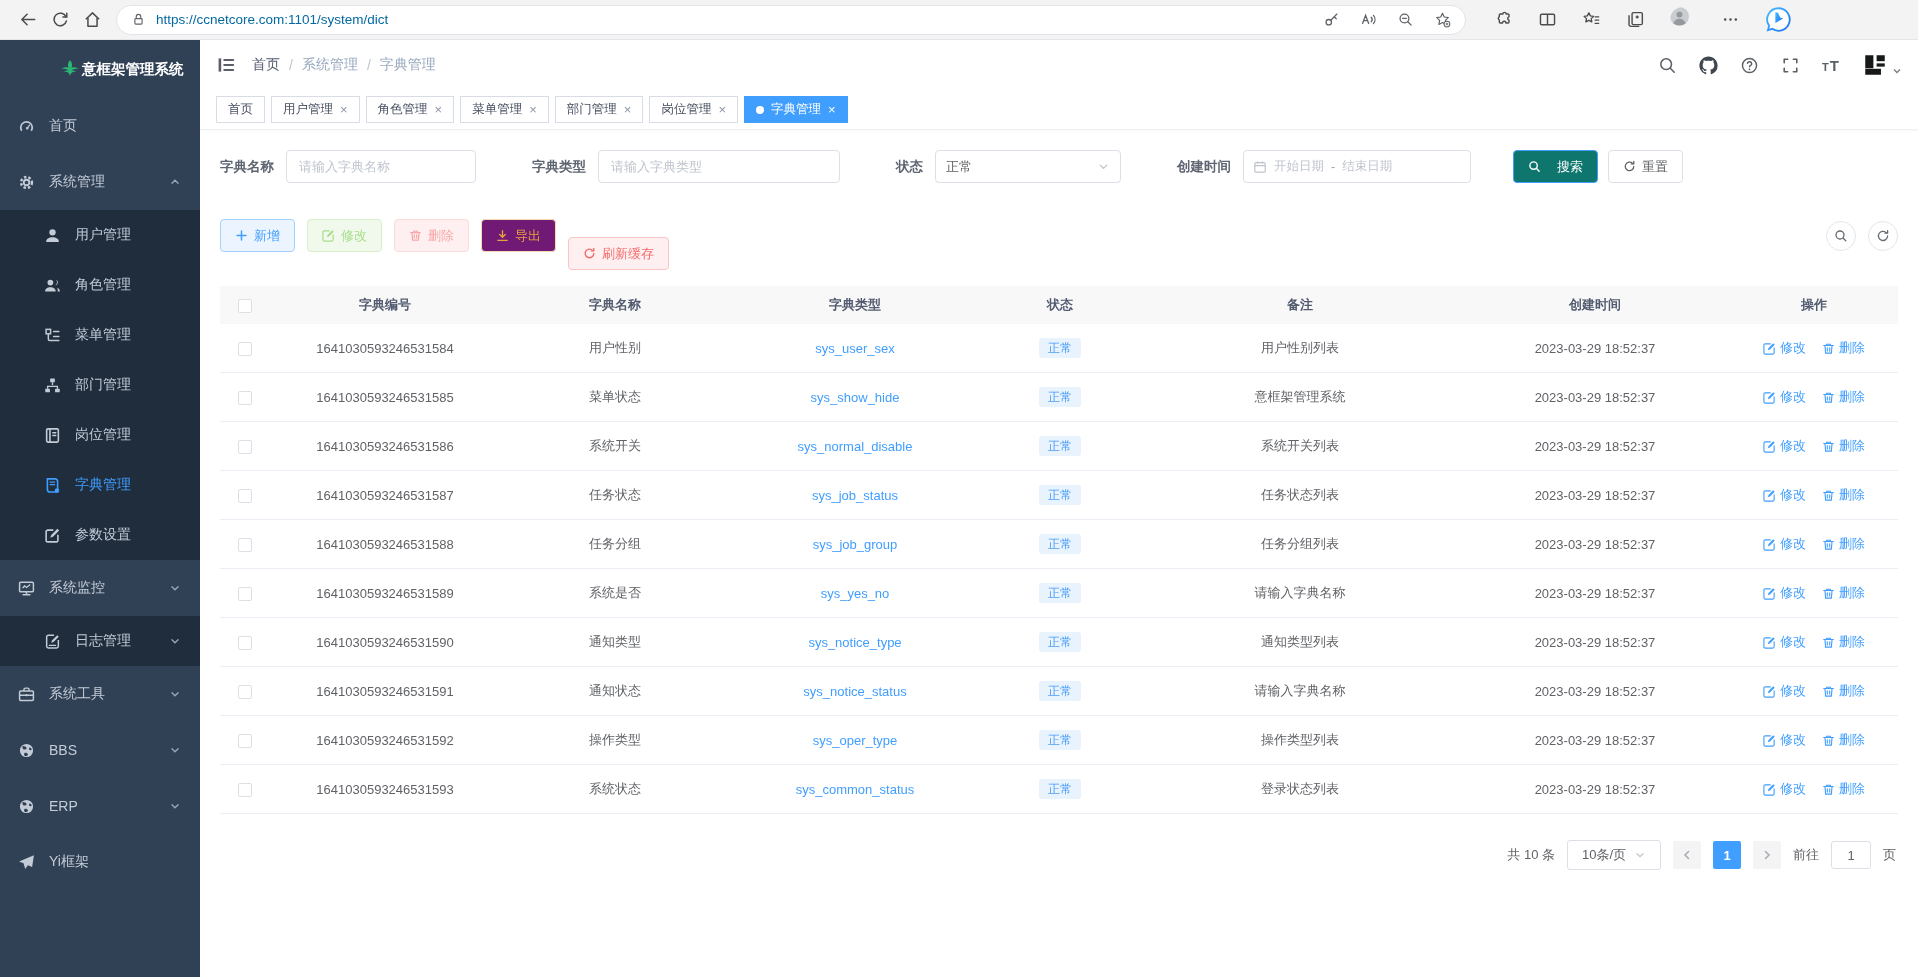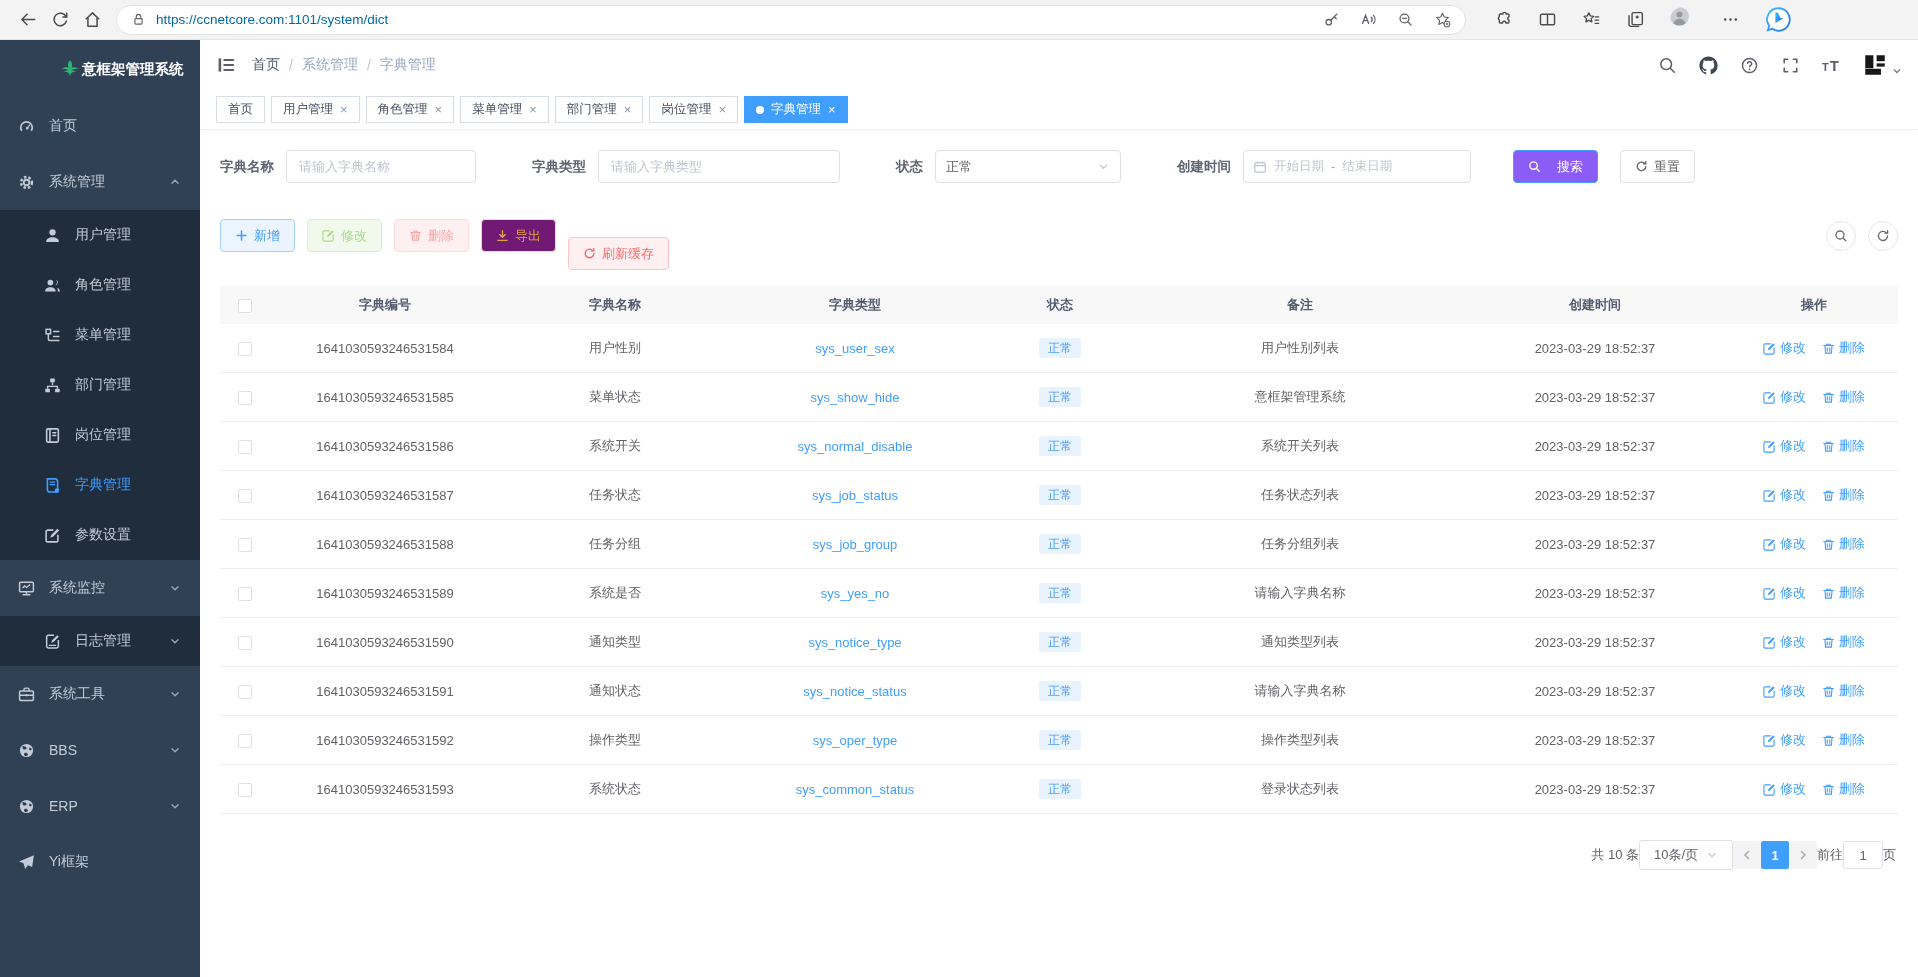--- a/index.html
+++ b/index.html
@@ -68,21 +68,21 @@
   .inp { height:33px; border:1px solid #dcdfe6; border-radius:4px; font-size:13px; color:#606266; padding:0 12px; outline:none; font-family:inherit; }
   .inp::placeholder { color:#bfc4cd; }
   .w190 { width:190px; } .w242 { width:242px; }
   .select-box { width:186px; height:33px; border:1px solid #dcdfe6; border-radius:4px; display:flex; align-items:center; padding:0 10px; font-size:13px; color:#606266; cursor:pointer; }
   .select-box .chev { margin-left:auto; width:13px; height:13px; color:#c0c4cc; }
   .daterange { width:228px; height:33px; border:1px solid #dcdfe6; border-radius:4px; display:flex; align-items:center; padding:0 9px; gap:7px; font-size:12.5px; color:#bfc4cd; }
   .daterange .cal { width:14px; height:14px; color:#c0c4cc; flex-shrink:0; }
   .daterange .sep { color:#9aa0aa; }
   .btn { height:33px; border-radius:4px; display:inline-flex; align-items:center; gap:6px; padding:0 14px; font-size:13px; border:1px solid transparent; cursor:pointer; white-space:nowrap; font-family:inherit; }
   .btn svg { width:13px; height:13px; }
-  .btn-primary { background:#8b5cf6; border-color:#409eff; color:#fff; margin-right:22px;gap:16px; }
+  .btn-primary { background:#0f766e; border-color:#409eff; color:#fff; margin-right:10px;gap:16px; }
   .btn-plain { background:#fff; border-color:#dcdfe6; color:#606266; }
 
   
   .toolbar { display:flex; align-items:center; margin-bottom:16px; }
   .toolbar .btn { margin-right:12px; }
   .btn-add { background:#ecf5ff; border-color:#a3d0ff; color:#409eff; }
   .btn-edit-dis { background:#f0f9eb; border-color:#d8efc9; color:#a8dd8c; cursor:not-allowed; }
   .btn-del-dis { background:#fef0f0; border-color:#fbdada; color:#f9a7a7; cursor:not-allowed; }
   .btn-export { background:#701a75; border-color:#f5dab1; color:#e6a23c; }
   .btn-cache { background:#fef0f0; border-color:#fbc4c4; color:#f56c6c;margin-top:36px; }
@@ -96,21 +96,21 @@
   .trow { height:49px; border-bottom:1px solid #ebeef5; font-size:13px; color:#606266; text-align:center; }
   .cell { overflow:hidden; white-space:nowrap; }
   .checkbox { width:14px; height:14px; border:1px solid #dcdfe6; border-radius:2px; background:#fff; display:inline-block; vertical-align:middle; cursor:pointer; }
   .type-link { color:#409eff; cursor:pointer; }
   .badge { display:inline-block; padding:4px 9px; background:#e8f3fe; color:#4a9df7; border-radius:3px; font-size:12px; line-height:1; }
   .row-actions { display:flex; justify-content:center; gap:16px; }
   .row-link { display:inline-flex; align-items:center; gap:4px; color:#409eff; font-size:13px; cursor:pointer; }
   .row-link svg { width:13px; height:13px; }
 
   
-  .pagination { display:flex; justify-content:flex-end; align-items:center; margin-top:26px; font-size:13px; color:#606266; padding-right:2px; }
+  .pagination { display:flex; justify-content:flex-end; align-items:center; gap:12px; margin-top:26px; font-size:13px; color:#606266; padding-right:2px; }
   .page-size { width:94px; height:30px; border:1px solid #dcdfe6; border-radius:3px; display:flex; align-items:center; justify-content:center; gap:8px; color:#606266; cursor:pointer; }
   .page-size .chev { width:12px; height:12px; color:#c0c4cc; }
   .pg-btn { width:28px; height:28px; background:#f4f4f5; border-radius:2px; display:flex; align-items:center; justify-content:center; color:#a8adb8; cursor:pointer; }
   .pg-btn svg { width:12px; height:12px; }
   .pg-num { width:28px; height:28px; background:#409eff; color:#fff; border-radius:2px; display:flex; align-items:center; justify-content:center; font-weight:bold; cursor:pointer; }
   .goto-input { width:40px; height:28px; border:1px solid #dcdfe6; border-radius:3px; text-align:center; font-size:13px; color:#606266; outline:none; font-family:inherit; }
 </style>
 </head>
 <body>
 

